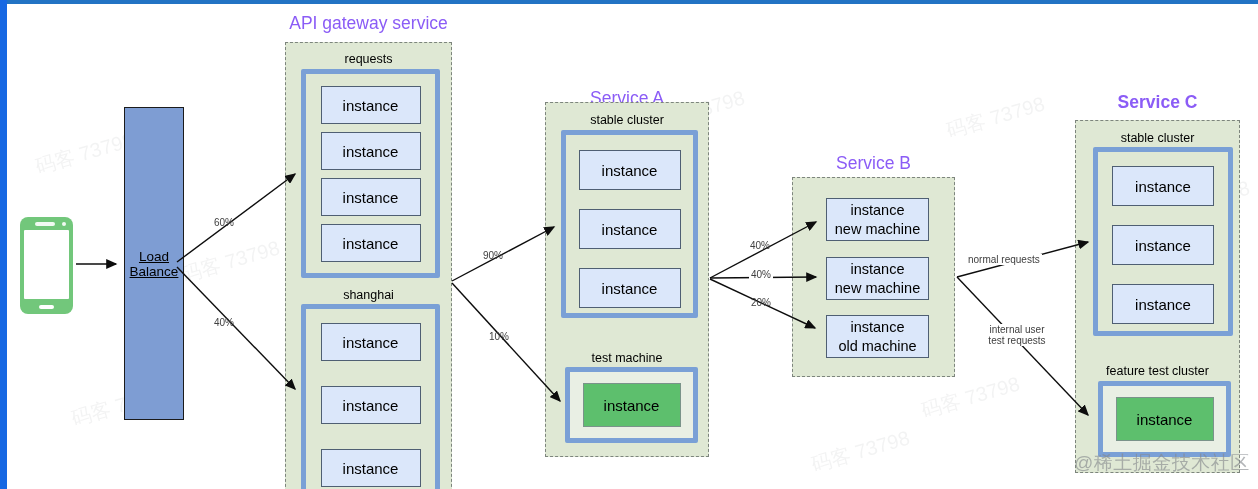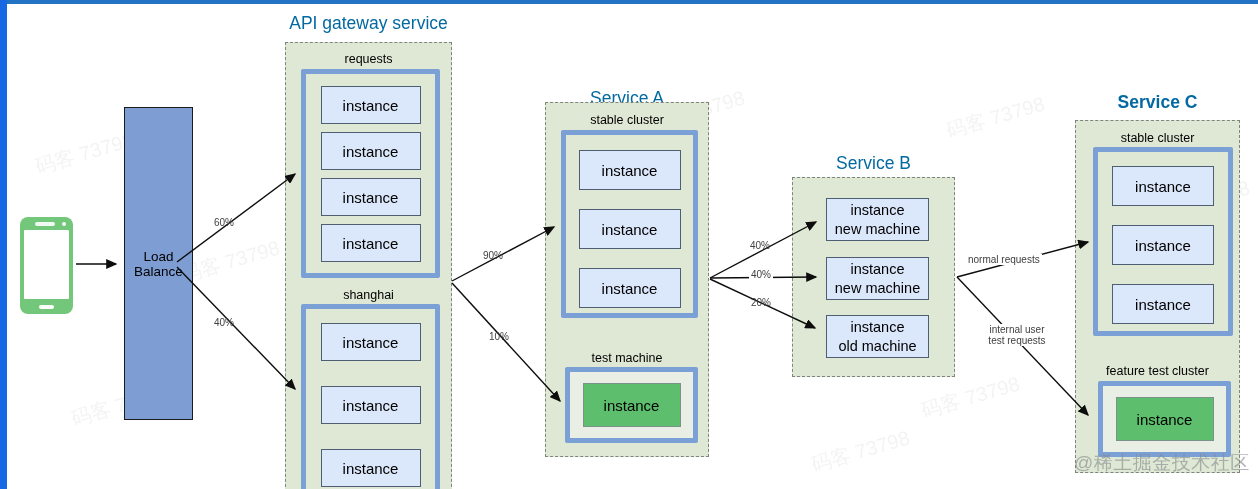--- a/index.html
+++ b/index.html
@@ -10,43 +10,43 @@
     --green-fill:#5dbf6d; --green-border:#7a938a;
     --lb-fill:#7e9dd3; --phone-green:#72c77b; --ink:#0d0d0d;
   }
   *{margin:0;padding:0;box-sizing:border-box;}
   body{font-family:"Liberation Sans","DejaVu Sans",sans-serif;background:#fff;}
   #canvas{position:relative;width:1258px;height:489px;background:#fff;overflow:hidden;color:#111;}
   .frame-left{position:absolute;left:0;top:0;width:7px;height:100%;background:var(--frame-blue);}
   .frame-top{position:absolute;left:0;top:0;width:100%;height:4px;background:var(--frame-top);}
 
   .abs{position:absolute;}
-  .title{position:absolute;font-size:17.5px;text-align:center;color:#0369a1;}
+  .title{position:absolute;font-size:17.5px;text-align:center;color:#8b5cf6;}
   .sub-label{position:absolute;width:100%;text-align:center;font-size:12.5px;color:#000;}
   .dashed-box{position:absolute;background:var(--cluster-bg);border:1px dashed var(--dash-border);}
   .blue-box{position:absolute;border:5px solid var(--blue-border);border-radius:2px;background:var(--cluster-bg);
             display:flex;flex-direction:column;align-items:center;}
   .blue-box.test{background:var(--test-bg);justify-content:center;}
   .instance{flex:none;width:100px;height:38px;background:var(--inst-fill);border:1px solid var(--inst-border);
             display:flex;align-items:center;justify-content:center;font-size:15px;color:#000;}
   .instance.green{background:var(--green-fill);border:1px solid var(--green-border);width:98px;height:44px;}
   .inst-b{position:absolute;left:33px;width:103px;height:43px;background:var(--inst-fill);border:1px solid var(--inst-border);
           display:flex;flex-direction:column;align-items:center;justify-content:center;font-size:14.5px;line-height:1.25;color:#000;}
 
   #beijing-box{left:15px;top:26px;width:139px;height:209px;padding-top:12px;gap:8px;}
   #shanghai-box{left:15px;top:261px;width:139px;height:235px;padding-top:14px;gap:25px;}
   #sa-stable-box{left:15px;top:27px;width:137px;height:188px;padding-top:15px;gap:19px;}
   #sa-test-box{left:19px;top:264px;width:133px;height:76px;}
   #sc-stable-box{left:17px;top:26px;width:140px;height:189px;padding-top:14px;gap:19px;}
   #sc-test-box{left:22px;top:260px;width:133px;height:76px;}
   #sa-stable-box .instance,#sc-stable-box .instance{width:102px;height:40px;}
 
-  #lb-node{left:124px;top:107px;width:69px;height:313px;background:var(--lb-fill);border:1.5px solid #1b1b1b;
+  #lb-node{left:124px;top:107px;width:60px;height:313px;background:var(--lb-fill);border:1.5px solid #1b1b1b;
            display:flex;align-items:center;justify-content:center;text-align:center;font-size:13.5px;
-           white-space:pre-line;color:#000;}
+           white-space:pre-line;color:#000;text-decoration:underline;}
 
   
   #phone{left:20px;top:217px;width:53px;height:97px;background:var(--phone-green);border-radius:8px;}
   #phone .screen{position:absolute;left:4px;right:4px;top:13px;bottom:15px;background:#fff;border-radius:1px;}
   #phone .speaker{position:absolute;left:15px;top:5px;width:20px;height:3.5px;background:rgba(255,255,255,.9);border-radius:2px;}
   #phone .cam{position:absolute;right:7px;top:4.5px;width:4px;height:4px;background:rgba(255,255,255,.9);border-radius:50%;}
   #phone .home{position:absolute;left:19px;bottom:5px;width:15px;height:4.5px;background:#fff;border-radius:2.5px;}
 
   svg.edges{position:absolute;left:0;top:0;width:1258px;height:489px;pointer-events:none;}
   svg.edges line{stroke:var(--ink);stroke-width:1.4;}

